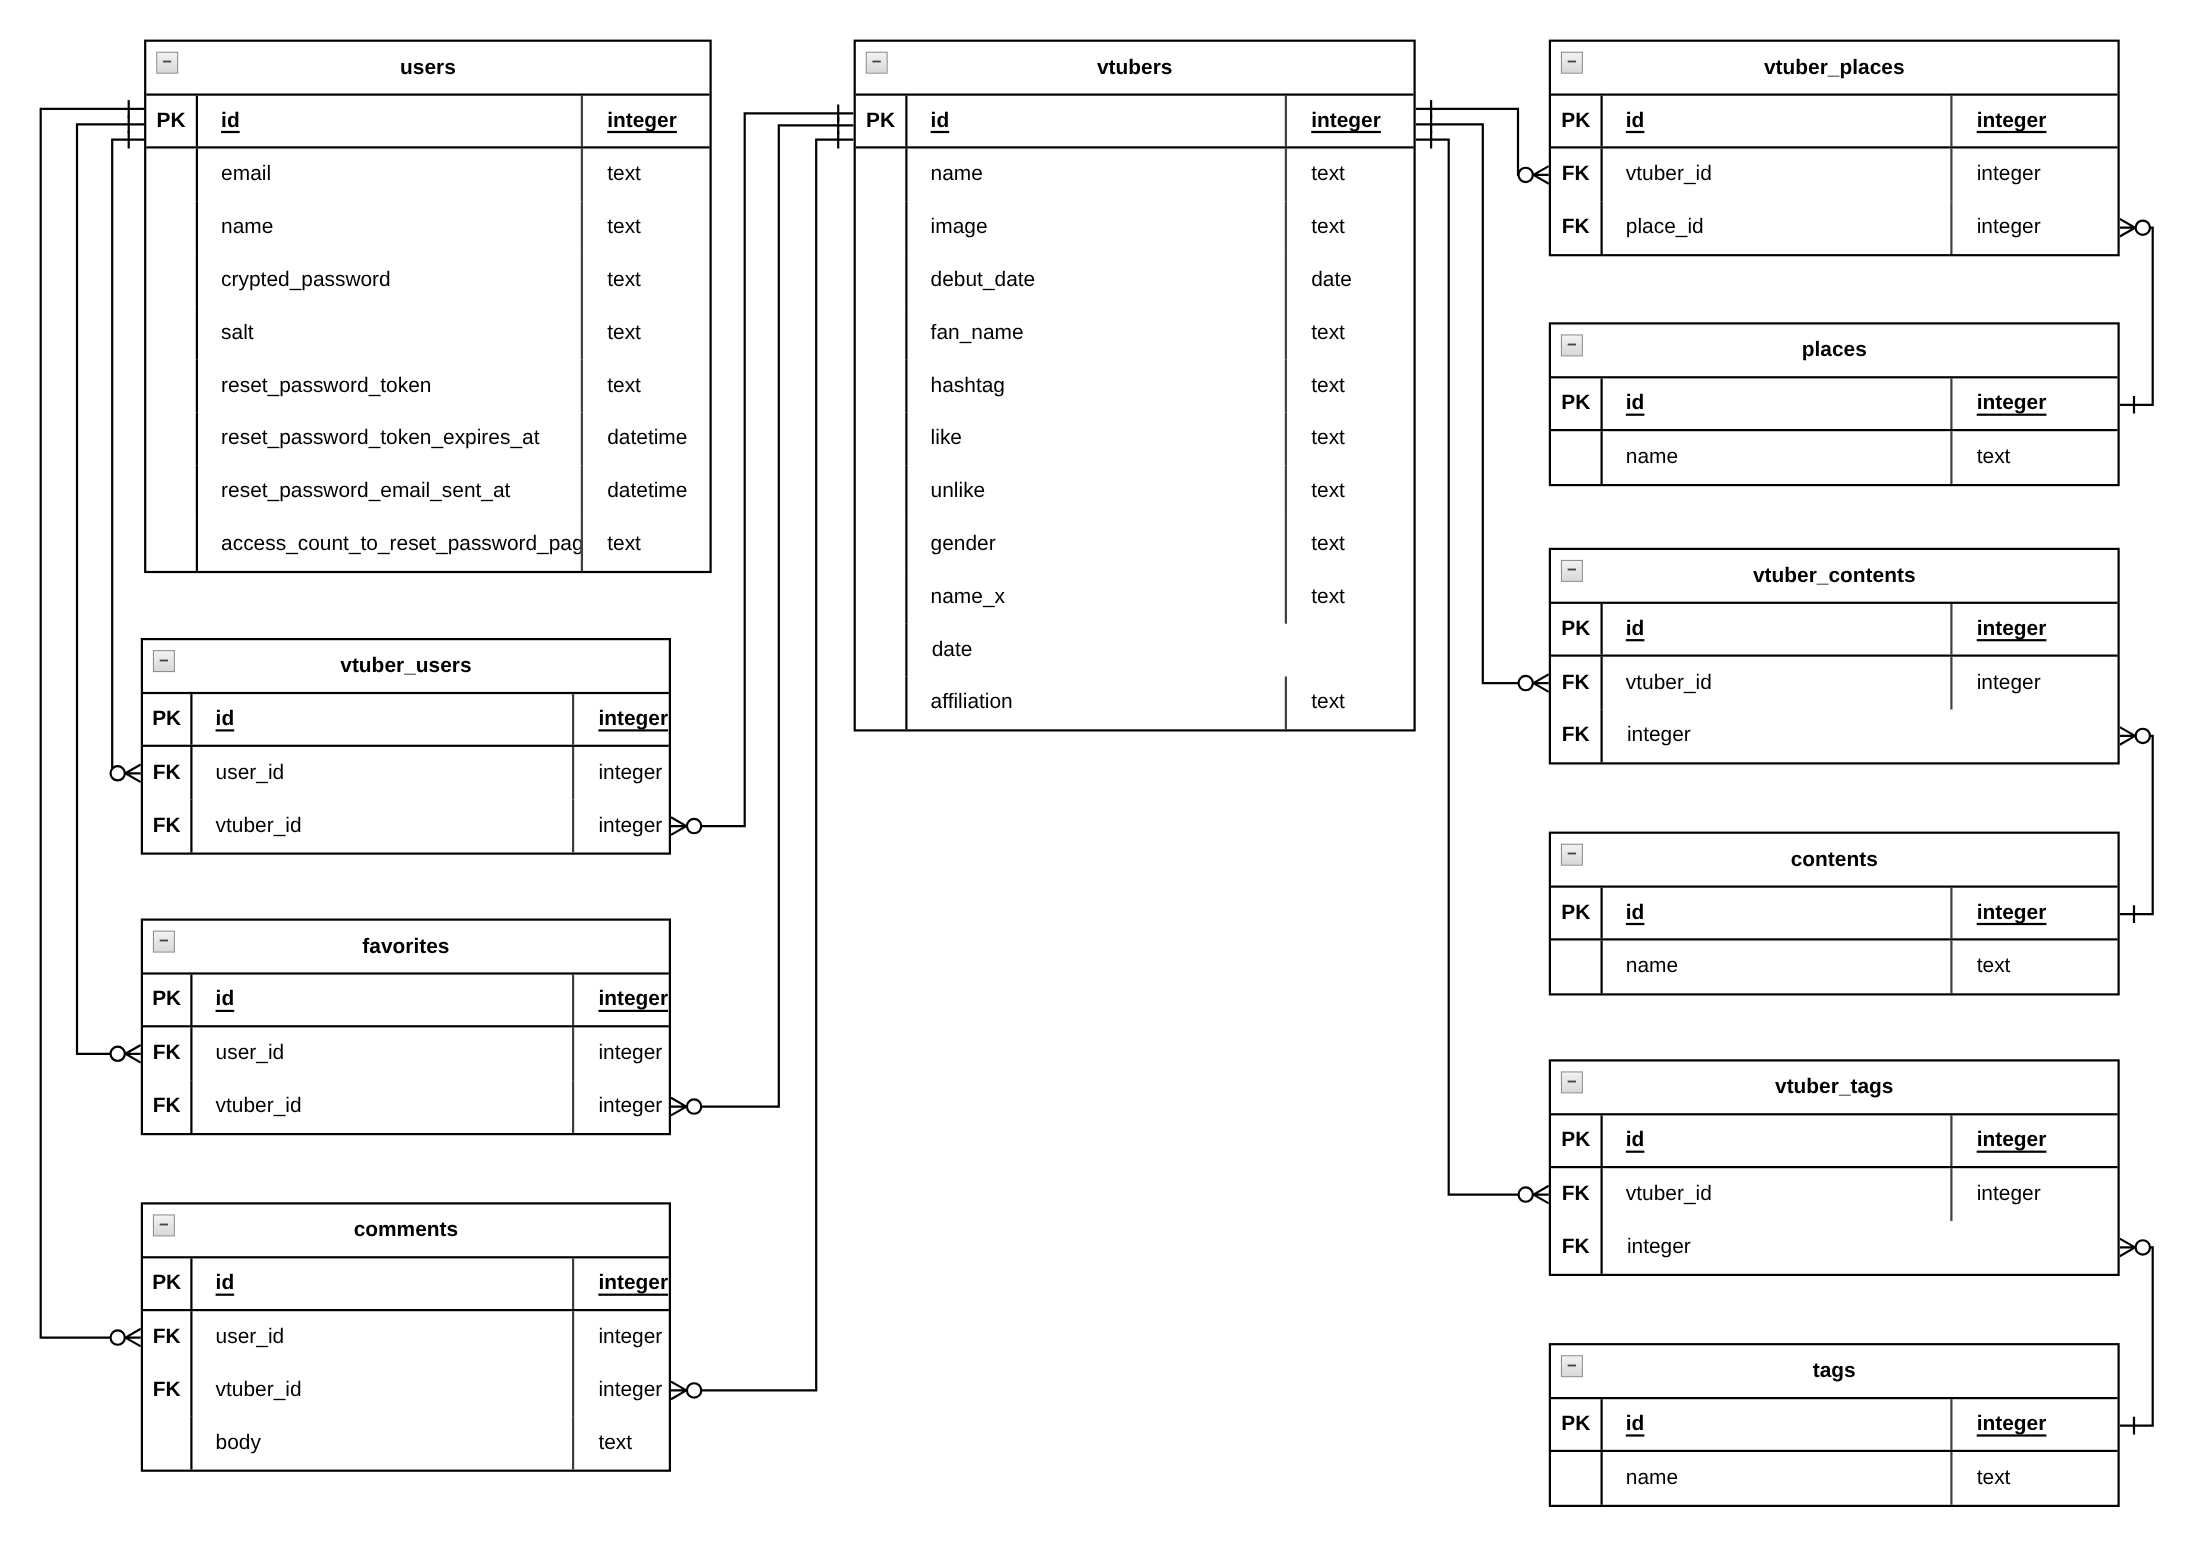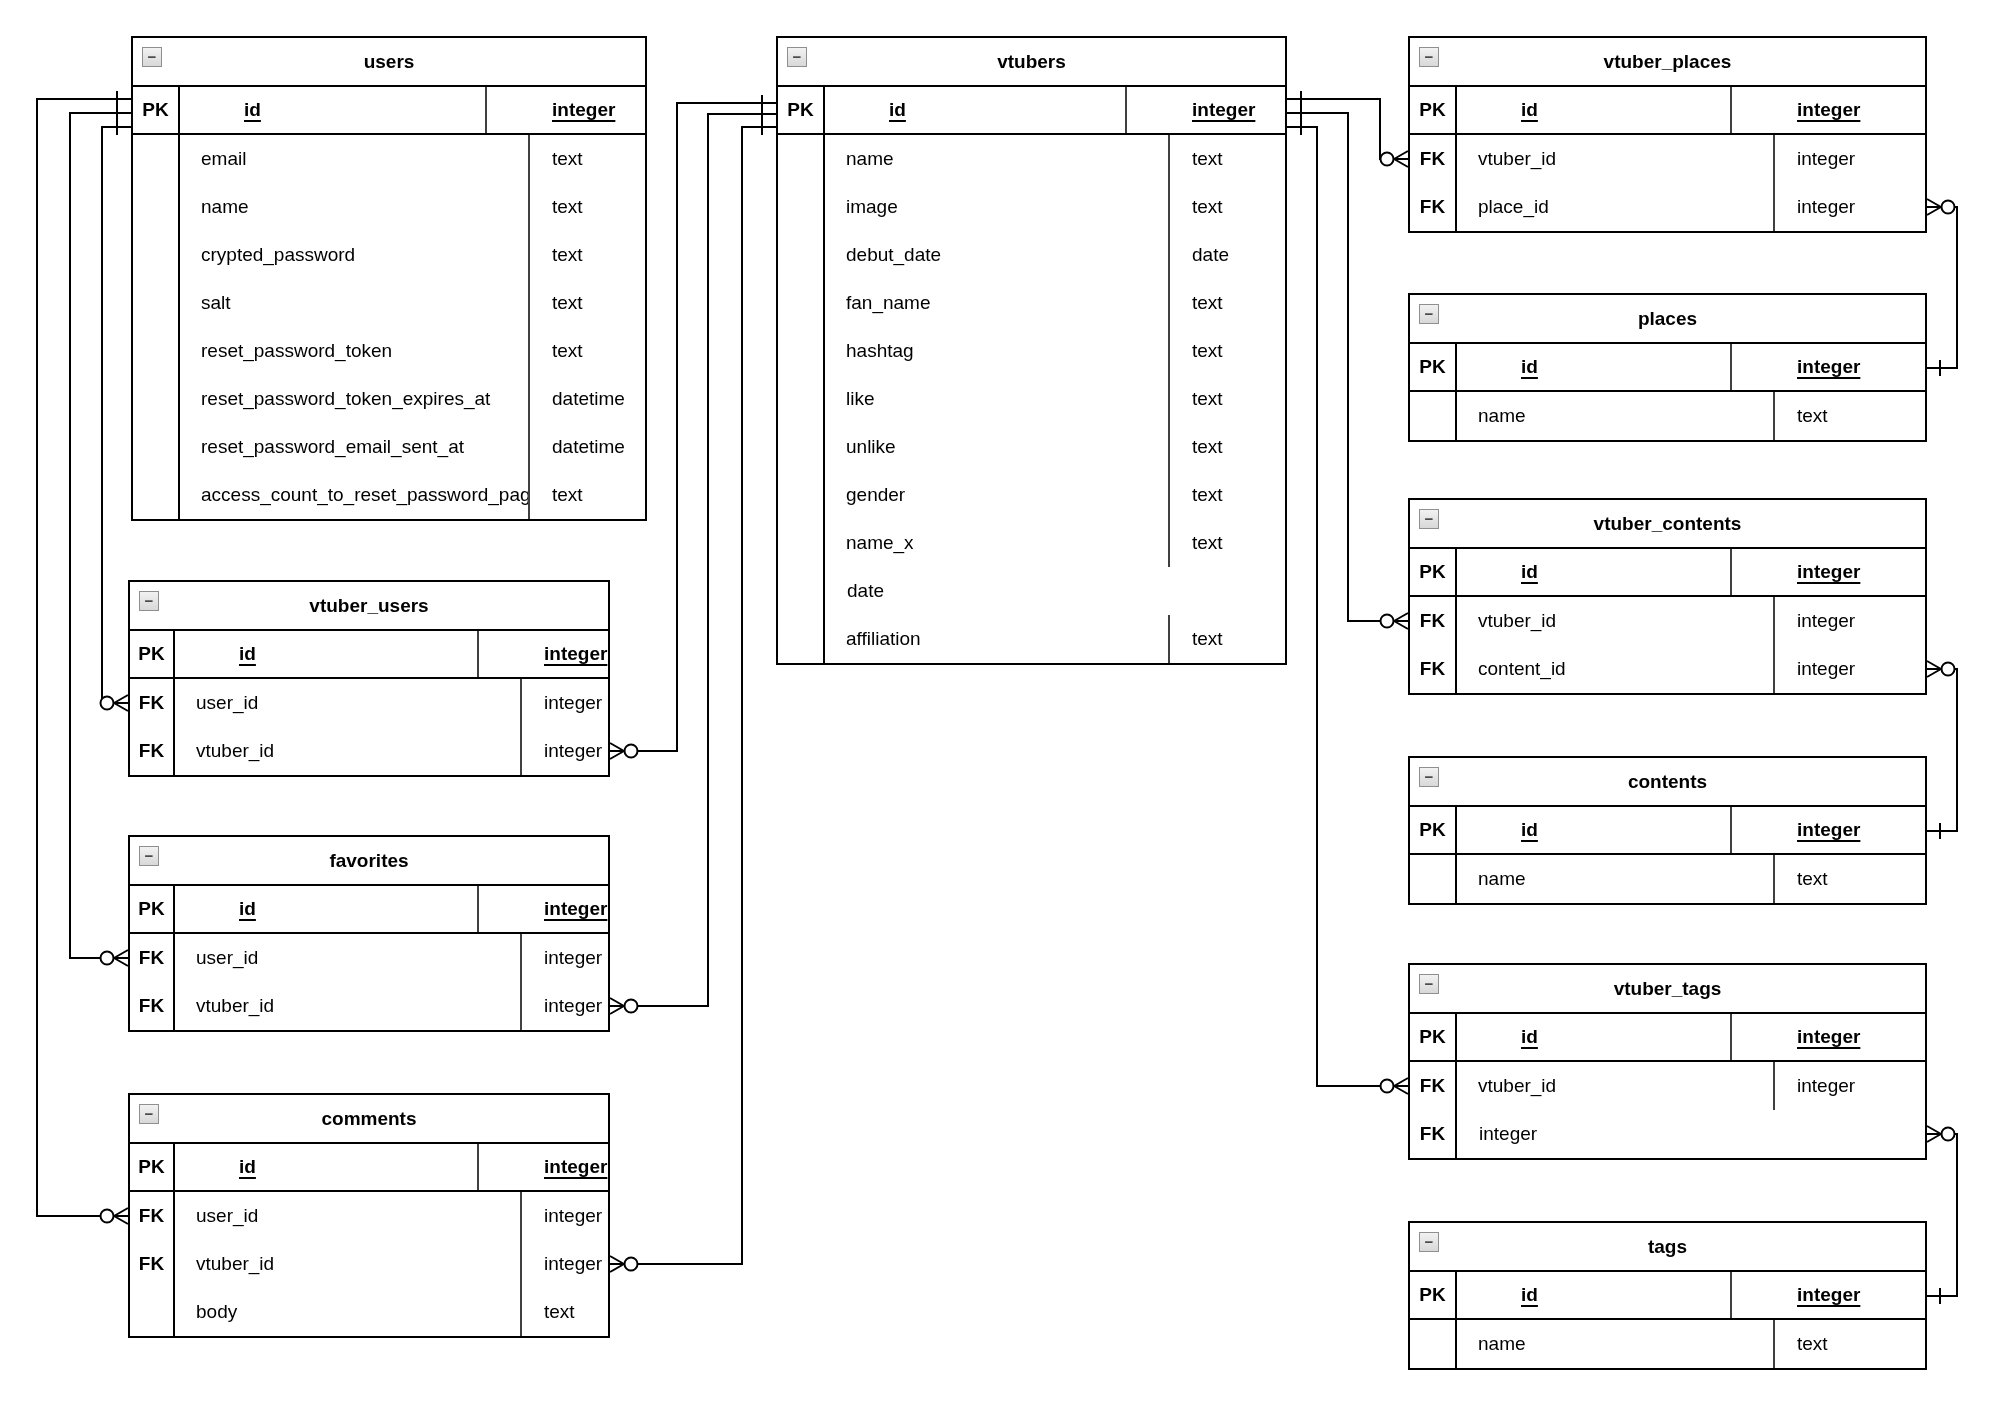--- a/index.html
+++ b/index.html
@@ -34,21 +34,21 @@
     position:absolute;left:9px;top:9px;
     width:20px;height:20px;box-sizing:border-box;
     border:1px solid #8f8f8f;
     background:linear-gradient(#f2f2f2,#d8d8d8);
     color:#444;
     font-weight:bold;font-size:15px;line-height:17px;
     text-align:center;
     cursor:pointer;
   }
   .row{display:flex;height:48px;min-height:48px;box-sizing:border-box;}
-  .row.pk{border-bottom:2px solid #000;gap:43px;}
+  .row.pk{border-bottom:2px solid #000;}
   .cell{display:flex;align-items:center;box-sizing:border-box;overflow:hidden;white-space:nowrap;}
   .cell.key{justify-content:center;font-weight:bold;border-right:2px solid #000;width:var(--keyw);}
   .cell.name{flex:1;padding-left:21px;border-right:2px solid #404040;text-align:center;}
   .cell.type{padding-left:22px;width:var(--typew);}
   .row.pk .cell.name span,.row.pk .cell.type span{
     font-weight:bold;text-decoration:underline;
     text-underline-offset:4px;text-decoration-thickness:2px;
   }
 
   #t-users          {left:131px; top:36px;   width:516px; height:485px; --keyw:47px; --typew:115px;}
@@ -614,23 +614,20 @@
           <span>vtuber_id</span>
         </div>
         <div class="cell type">
           <span>integer</span>
         </div>
       </div>
       <div class="row">
         <div class="cell key">
           <span>FK</span>
         </div>
-        <div class="cell name">
-          <span>content_id</span>
-        </div>
         <div class="cell type">
           <span>integer</span>
         </div>
       </div>
     </div>
   <div id="t-contents" class="tbl">
       <div class="tbl-title">
         <span class="collapse">−</span>
         <span>contents</span>
       </div>

